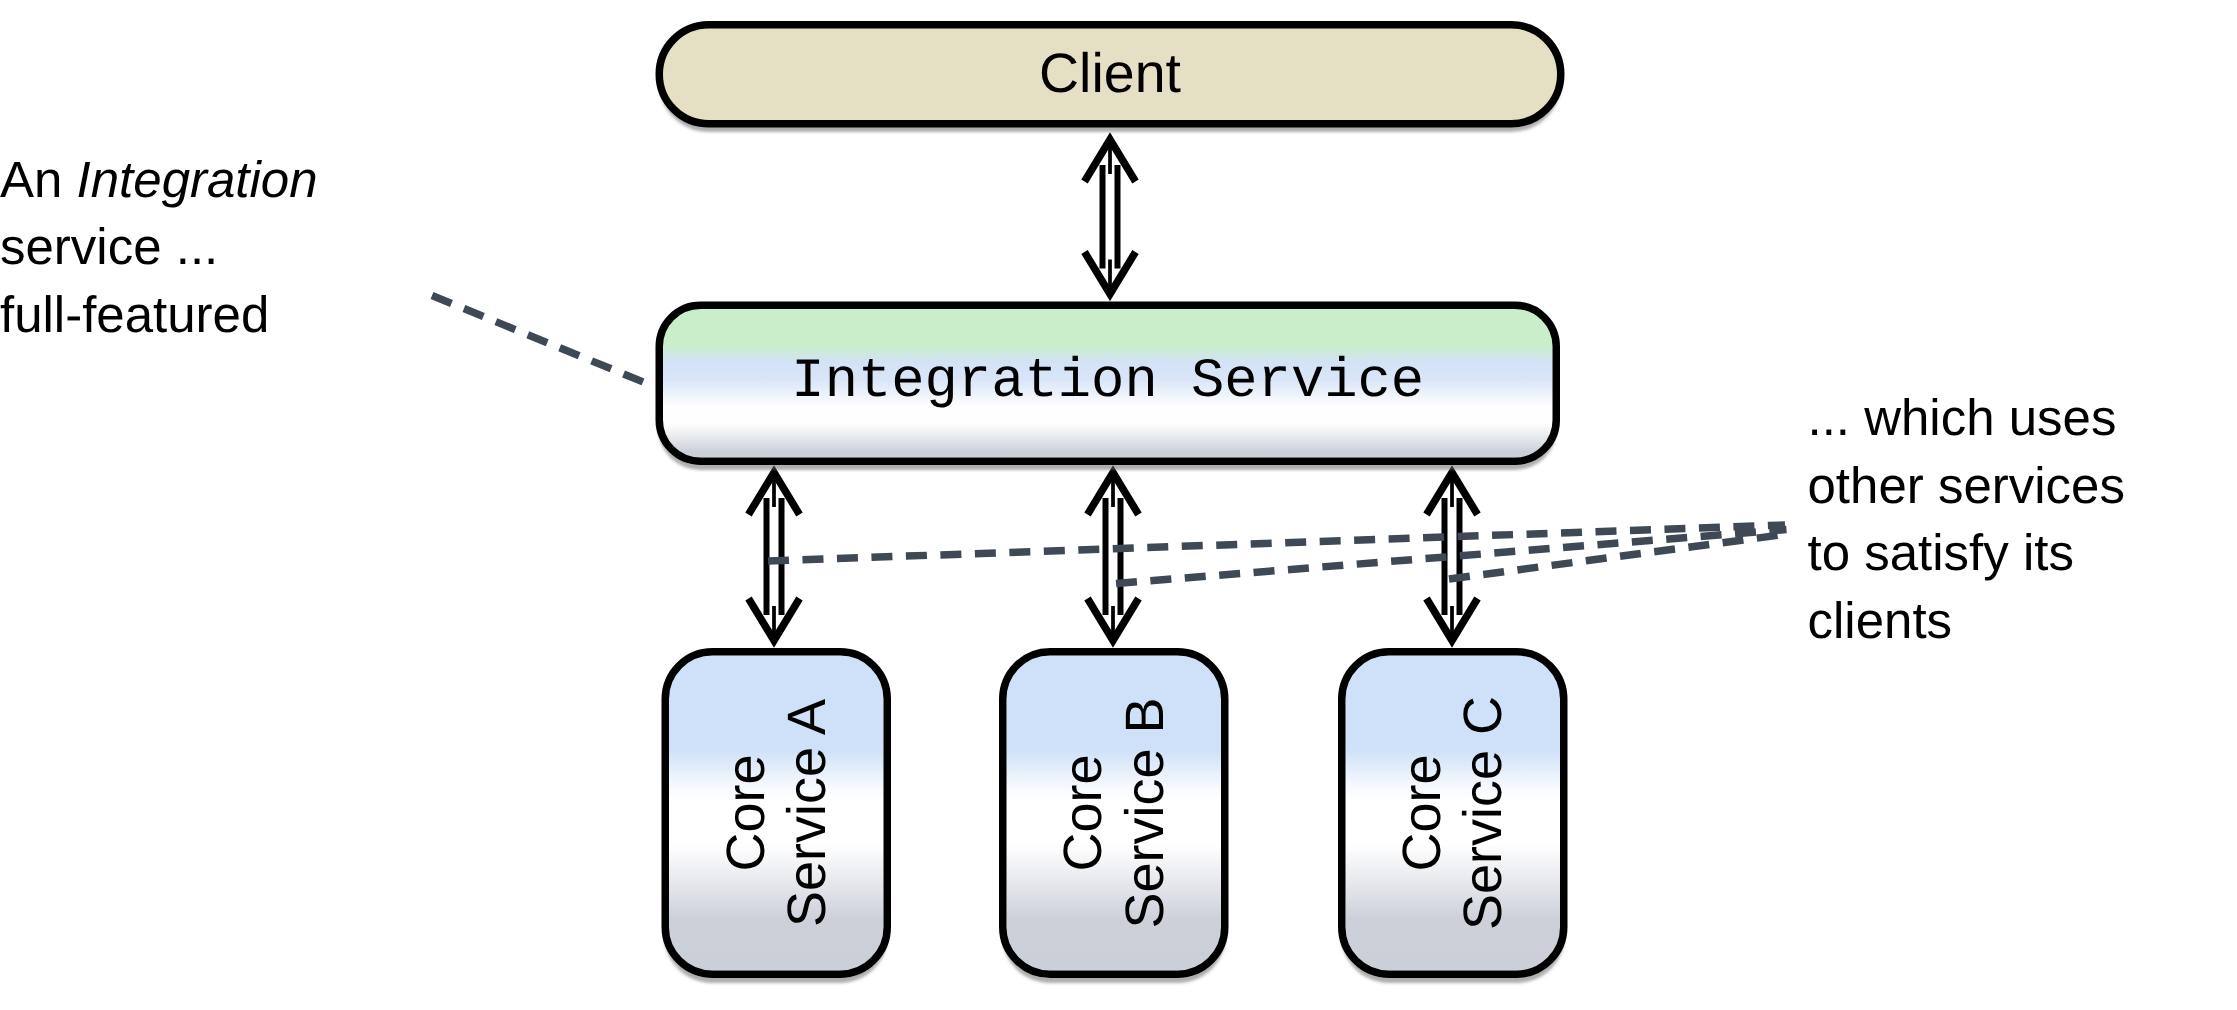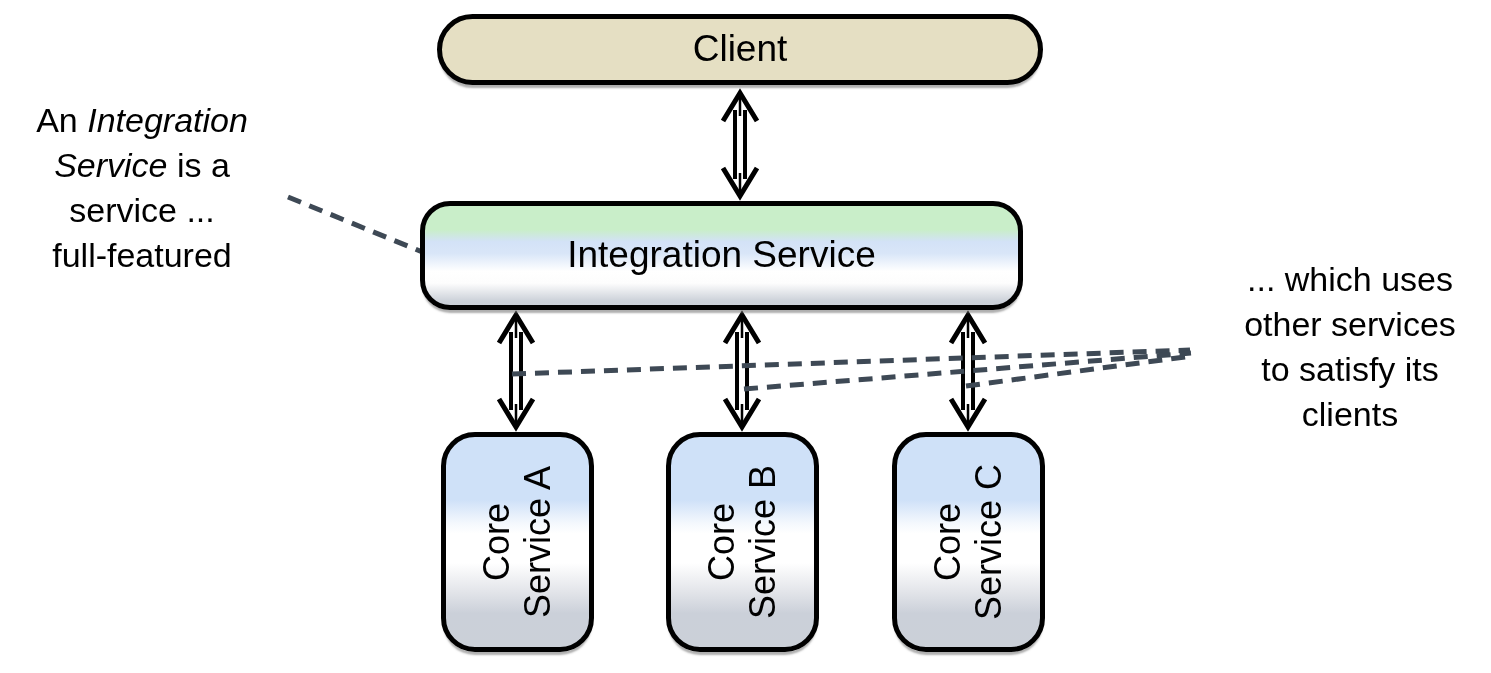--- a/index.html
+++ b/index.html
@@ -25,27 +25,28 @@
     display: flex; align-items: center; justify-content: center;
     font-size: 37px; line-height: 1.1;
     box-shadow: 0 5px 2px -2px rgba(110,110,110,0.55);
   }
   .node-client {
     left: 437px; top: 14px; width: 606px; height: 71px;
     border-radius: 36px;
     background: #e5dfc3;
   }
   .node-integration {
-    left: 420px; top: 201px; width: 603px; height: 109px;
+    left: 437px; top: 201px; width: 603px; height: 109px;
     border-radius: 30px;
     background: linear-gradient(180deg,
       #c9eec9 0%, #c9eec9 24%,
       #d3e2f7 36%, #d9e6f8 48%,
       #ffffff 66%, #fdfdfd 78%,
       #ccd1d9 96%, #cbd0d8 100%);
+    font-family: Liberation Mono, monospace;
   }
   .node-core {
     top: 432px; width: 153px; height: 220px;
     border-radius: 34px;
     background: linear-gradient(180deg,
       #cfe1f8 0%, #cfe1f8 30%,
       #f4f8fd 41%, #ffffff 46%,
       #ffffff 60%, #e2e4e9 74%,
       #cbd0d9 84%, #cbd0d8 100%);
   }
@@ -56,21 +57,20 @@
   .core-label-wrap { position: absolute; inset: 0; display: flex; align-items: center; justify-content: center; }
   .core-label {
     transform: rotate(-90deg);
     text-align: center;
     white-space: nowrap;
     font-size: 36px; line-height: 1.14;
   }
 
   .note {
     position: absolute;
-    text-align: center;
     font-size: 34px; line-height: 45px;
   }
   .note-left  { left: 0px; top: 98px; width: 284px; }
   .note-right { left: 1205px; top: 257px; width: 290px; }
   .note .it { font-style: italic; }
 </style>
 </head>
 <body>
 
 <div class="canvas">
@@ -149,21 +149,20 @@
     <div class="core-label-wrap">
       <div class="core-label">
         <div>Core</div>
         <div>Service C</div>
       </div>
     </div>
   </div>
 
   <div class="note note-left">
     <div><span>An </span><span class="it">Integration</span></div>
-    <div><span class="it">Service</span><span> is a</span></div>
     <div>service ...</div>
     <div>full-featured</div>
   </div>
 
   <div class="note note-right">
     <div>... which uses</div>
     <div>other services</div>
     <div>to satisfy its</div>
     <div>clients</div>
   </div>

